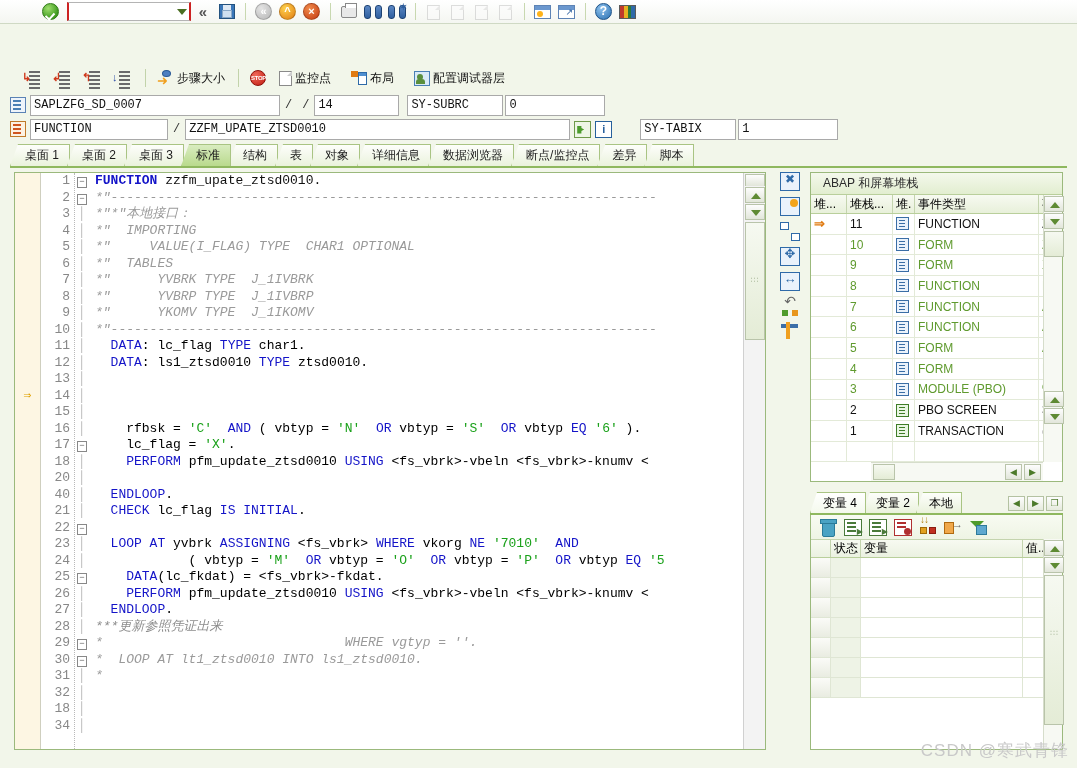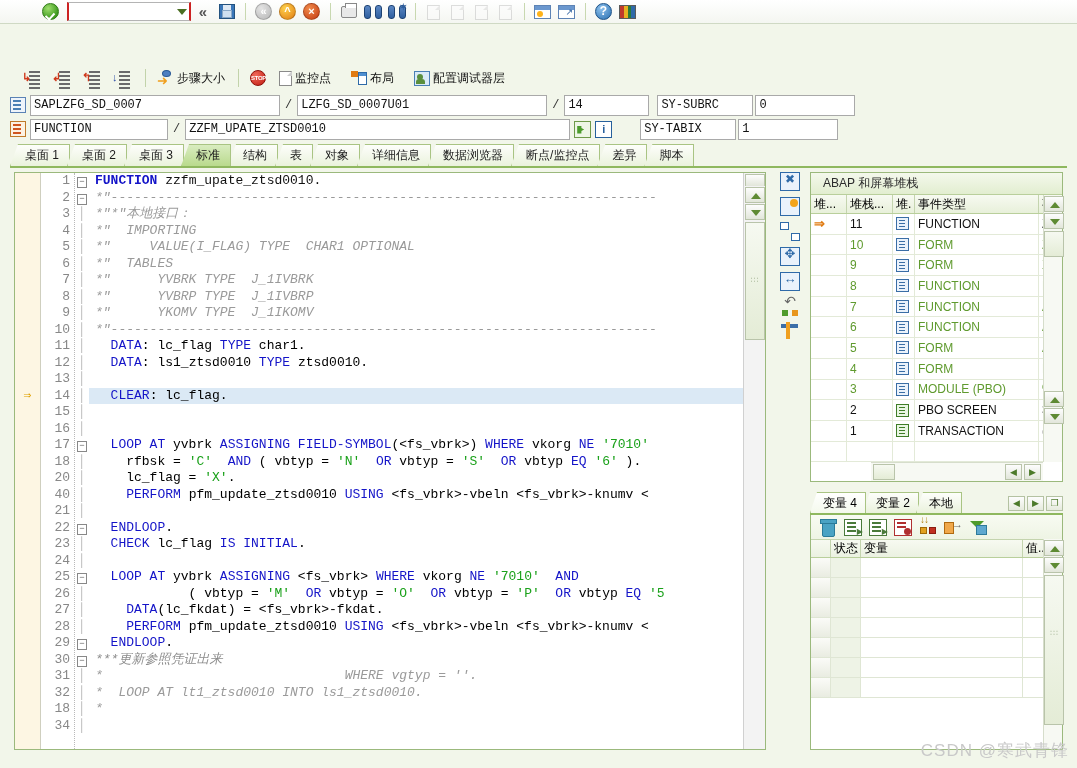--- a/index.html
+++ b/index.html
@@ -686,21 +686,20 @@
       <span class="ico-cfg"></span>
       <span>配置调试器层</span>
     </div>
   </div>
 
   <div id="field-rows">
     <div class="frow">
       <span class="rowico"></span>
       <span class="fld" style="width:250px">SAPLZFG_SD_0007</span>
       <span class="slash">/</span>
-      <span class="fld" style="width:250px">LZFG_SD_0007U01</span>
       <span class="slash">/</span>
       <span class="fld" style="width:85px">14</span>
       <span class="fld" style="width:96px;margin-left:8px">SY-SUBRC</span>
       <span class="fld" style="width:100px;margin-left:2px">0</span>
     </div>
     <div class="frow">
       <span class="rowico gear"></span>
       <span class="fld" style="width:138px">FUNCTION</span>
       <span class="slash">/</span>
       <span class="fld" style="width:385px">ZZFM_UPATE_ZTSD0010</span>
@@ -869,24 +868,22 @@
             <div class="ln"><span class="cm">*"  IMPORTING</span></div>
             <div class="ln"><span class="cm">*"     VALUE(I_FLAG) TYPE  CHAR1 OPTIONAL</span></div>
             <div class="ln"><span class="cm">*"  TABLES</span></div>
             <div class="ln"><span class="cm">*"      YVBRK TYPE  J_1IVBRK</span></div>
             <div class="ln"><span class="cm">*"      YVBRP TYPE  J_1IVBRP</span></div>
             <div class="ln"><span class="cm">*"      YKOMV TYPE  J_1IKOMV</span></div>
             <div class="ln"><span class="cm">*"----------------------------------------------------------------------</span></div>
             <div class="ln">  <span class="kw">DATA</span>: lc_flag <span class="kw">TYPE</span> char1.</div>
             <div class="ln">  <span class="kw">DATA</span>: ls1_ztsd0010 <span class="kw">TYPE</span> ztsd0010.</div>
             <div class="ln">&nbsp;</div>
-            <div class="ln hl">  <span class="kw">CLEAR</span>: lc_flag.</div>
             <div class="ln">&nbsp;</div>
             <div class="ln">&nbsp;</div>
-            <div class="ln">  <span class="kw">LOOP AT</span> yvbrk <span class="kw">ASSIGNING</span> <span class="kw">FIELD-SYMBOL</span>(&lt;fs_vbrk&gt;) <span class="kw">WHERE</span> vkorg <span class="kw">NE</span> <span class="lit">'7010'</span></div>
             <div class="ln">    rfbsk = <span class="lit">'C'</span>  <span class="kw">AND</span> ( vbtyp = <span class="lit">'N'</span>  <span class="kw">OR</span> vbtyp = <span class="lit">'S'</span>  <span class="kw">OR</span> vbtyp <span class="kw">EQ</span> <span class="lit">'6'</span> ).</div>
             <div class="ln">    lc_flag = <span class="lit">'X'</span>.</div>
             <div class="ln">    <span class="kw">PERFORM</span> pfm_update_ztsd0010 <span class="kw">USING</span> &lt;fs_vbrk&gt;-vbeln &lt;fs_vbrk&gt;-knumv &lt;</div>
             <div class="ln">&nbsp;</div>
             <div class="ln">  <span class="kw">ENDLOOP</span>.</div>
             <div class="ln">  <span class="kw">CHECK</span> lc_flag <span class="kw">IS</span> <span class="kw">INITIAL</span>.</div>
             <div class="ln">&nbsp;</div>
             <div class="ln">  <span class="kw">LOOP AT</span> yvbrk <span class="kw">ASSIGNING</span> &lt;fs_vbrk&gt; <span class="kw">WHERE</span> vkorg <span class="kw">NE</span> <span class="lit">'7010'</span>  <span class="kw">AND</span></div>
             <div class="ln">            ( vbtyp = <span class="lit">'M'</span>  <span class="kw">OR</span> vbtyp = <span class="lit">'O'</span>  <span class="kw">OR</span> vbtyp = <span class="lit">'P'</span>  <span class="kw">OR</span> vbtyp <span class="kw">EQ</span> <span class="lit">'5</span></div>
             <div class="ln">    <span class="kw">DATA</span>(lc_fkdat) = &lt;fs_vbrk&gt;-fkdat.</div>

